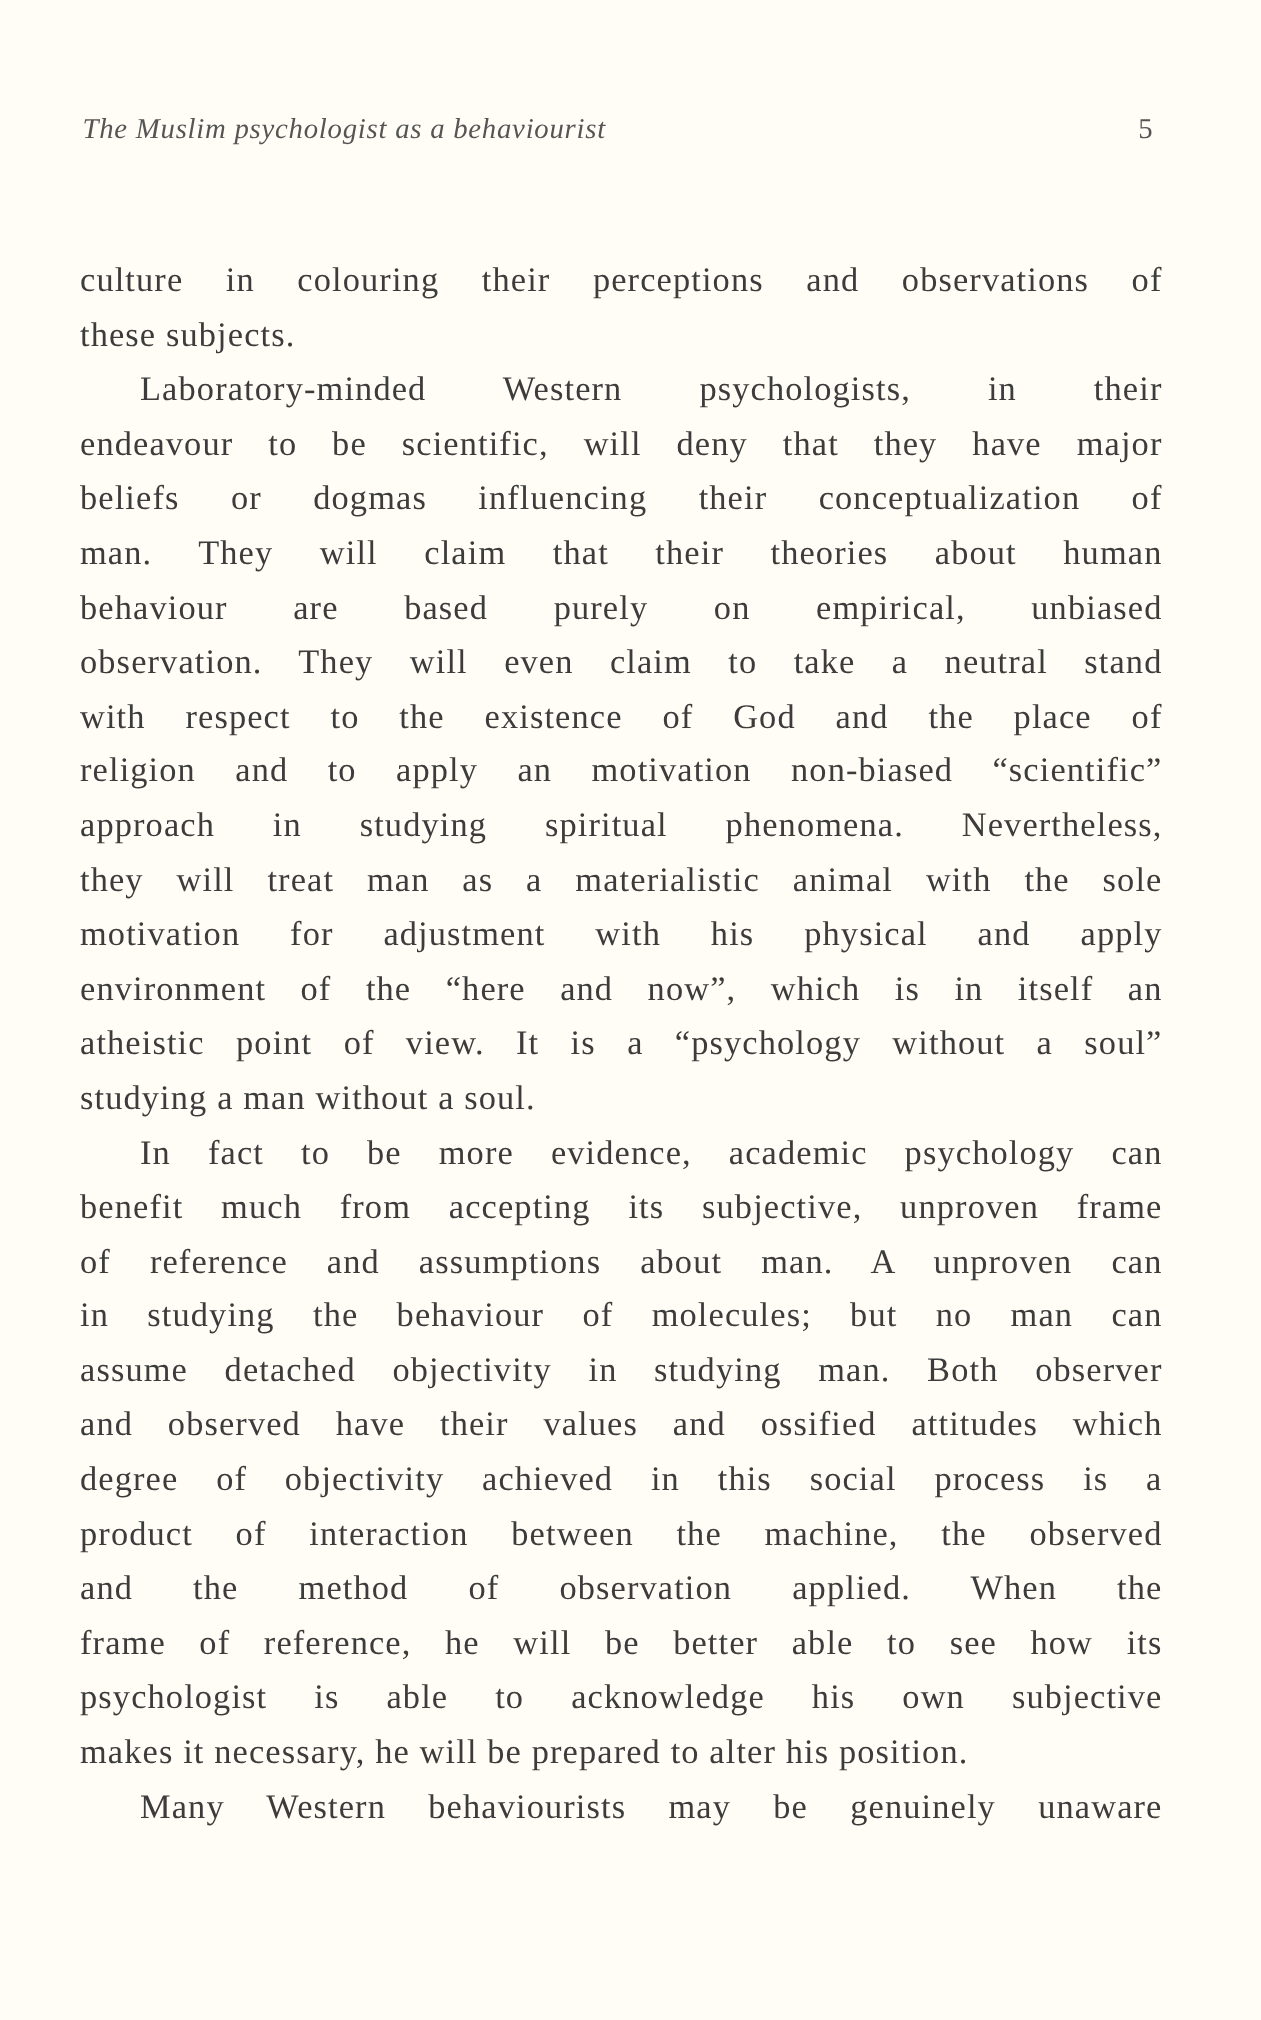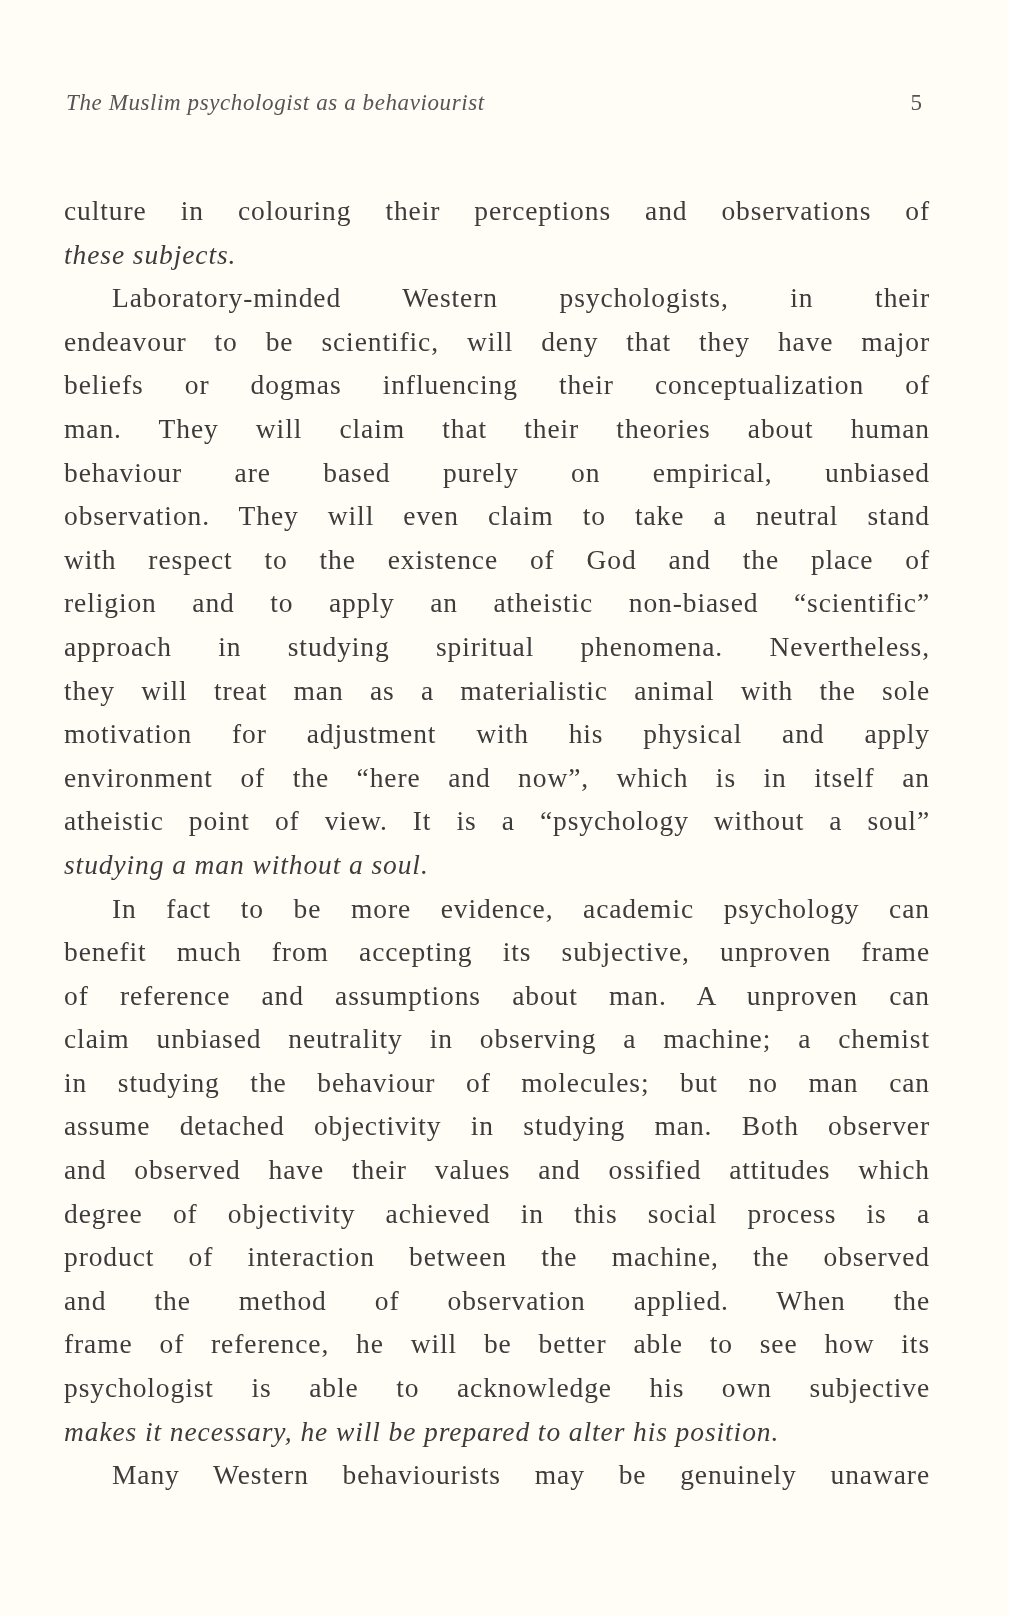--- a/index.html
+++ b/index.html
@@ -38,38 +38,37 @@
       color: #555;
     }
     .page-number {
       position: absolute;
       right: 4px; top: 0;
       font-size: 23px;
       color: #555;
     }
     .body-text {
       position: absolute;
-      top: 189px;
+      top: 202px;
       left: 64px;
       width: 866px;
     }
     .line {
       display: block;
       height: 43.6px;
       line-height: 43.6px;
       font-size: 27.5px;
       letter-spacing: 0.9px;
       white-space: nowrap;
       text-align: justify;
       text-align-last: justify;
       color: #3c3c3c;
     }
     .line.last {
       text-align-last: left;
-      font-style: italic;
     }
     .line.indent {
       padding-left: 48px;
     }
   </style>
 </head>
 <body>
 
 <div class="page">
   <div class="running-head">
@@ -80,31 +79,30 @@
   <div class="body-text" id="body-text">
       <span class="line">culture in colouring their perceptions and observations of</span>
       <span class="line last">these subjects.</span>
       <span class="line indent">Laboratory-minded Western psychologists, in their</span>
       <span class="line">endeavour to be scientific, will deny that they have major</span>
       <span class="line">beliefs or dogmas influencing their conceptualization of</span>
       <span class="line">man. They will claim that their theories about human</span>
       <span class="line">behaviour are based purely on empirical, unbiased</span>
       <span class="line">observation. They will even claim to take a neutral stand</span>
       <span class="line">with respect to the existence of God and the place of</span>
-      <span class="line">religion and to apply an atheistic non-biased “scientific”</span>
+      <span class="line">religion and to apply an motivation non-biased “scientific”</span>
       <span class="line">approach in studying spiritual phenomena. Nevertheless,</span>
       <span class="line">they will treat man as a materialistic animal with the sole</span>
       <span class="line">motivation for adjustment with his physical and apply</span>
       <span class="line">environment of the “here and now”, which is in itself an</span>
       <span class="line">atheistic point of view. It is a “psychology without a soul”</span>
       <span class="line last">studying a man without a soul.</span>
       <span class="line indent">In fact to be more evidence, academic psychology can</span>
       <span class="line">benefit much from accepting its subjective, unproven frame</span>
       <span class="line">of reference and assumptions about man. A unproven can</span>
-      <span class="line">claim unbiased neutrality in observing a machine; a chemist</span>
       <span class="line">in studying the behaviour of molecules; but no man can</span>
       <span class="line">assume detached objectivity in studying man. Both observer</span>
       <span class="line">and observed have their values and ossified attitudes which</span>
       <span class="line">degree of objectivity achieved in this social process is a</span>
       <span class="line">product of interaction between the machine, the observed</span>
       <span class="line">and the method of observation applied. When the</span>
       <span class="line">frame of reference, he will be better able to see how its</span>
       <span class="line">psychologist is able to acknowledge his own subjective</span>
       <span class="line last">makes it necessary, he will be prepared to alter his position.</span>
       <span class="line indent">Many Western behaviourists may be genuinely unaware</span>

